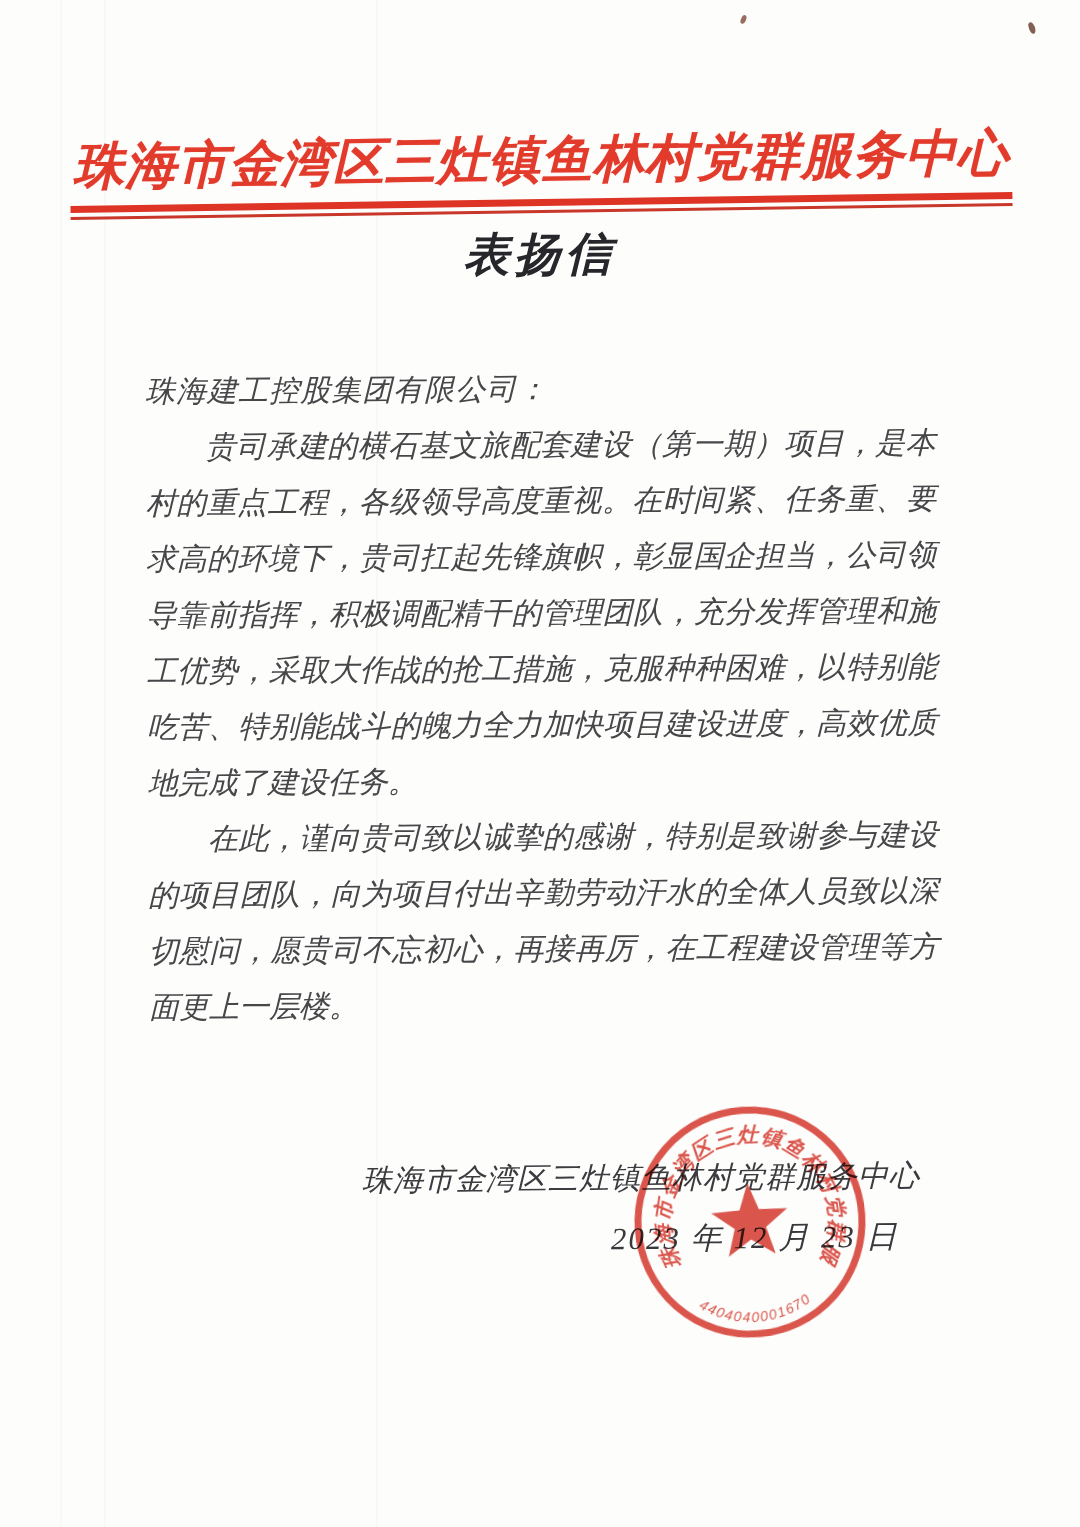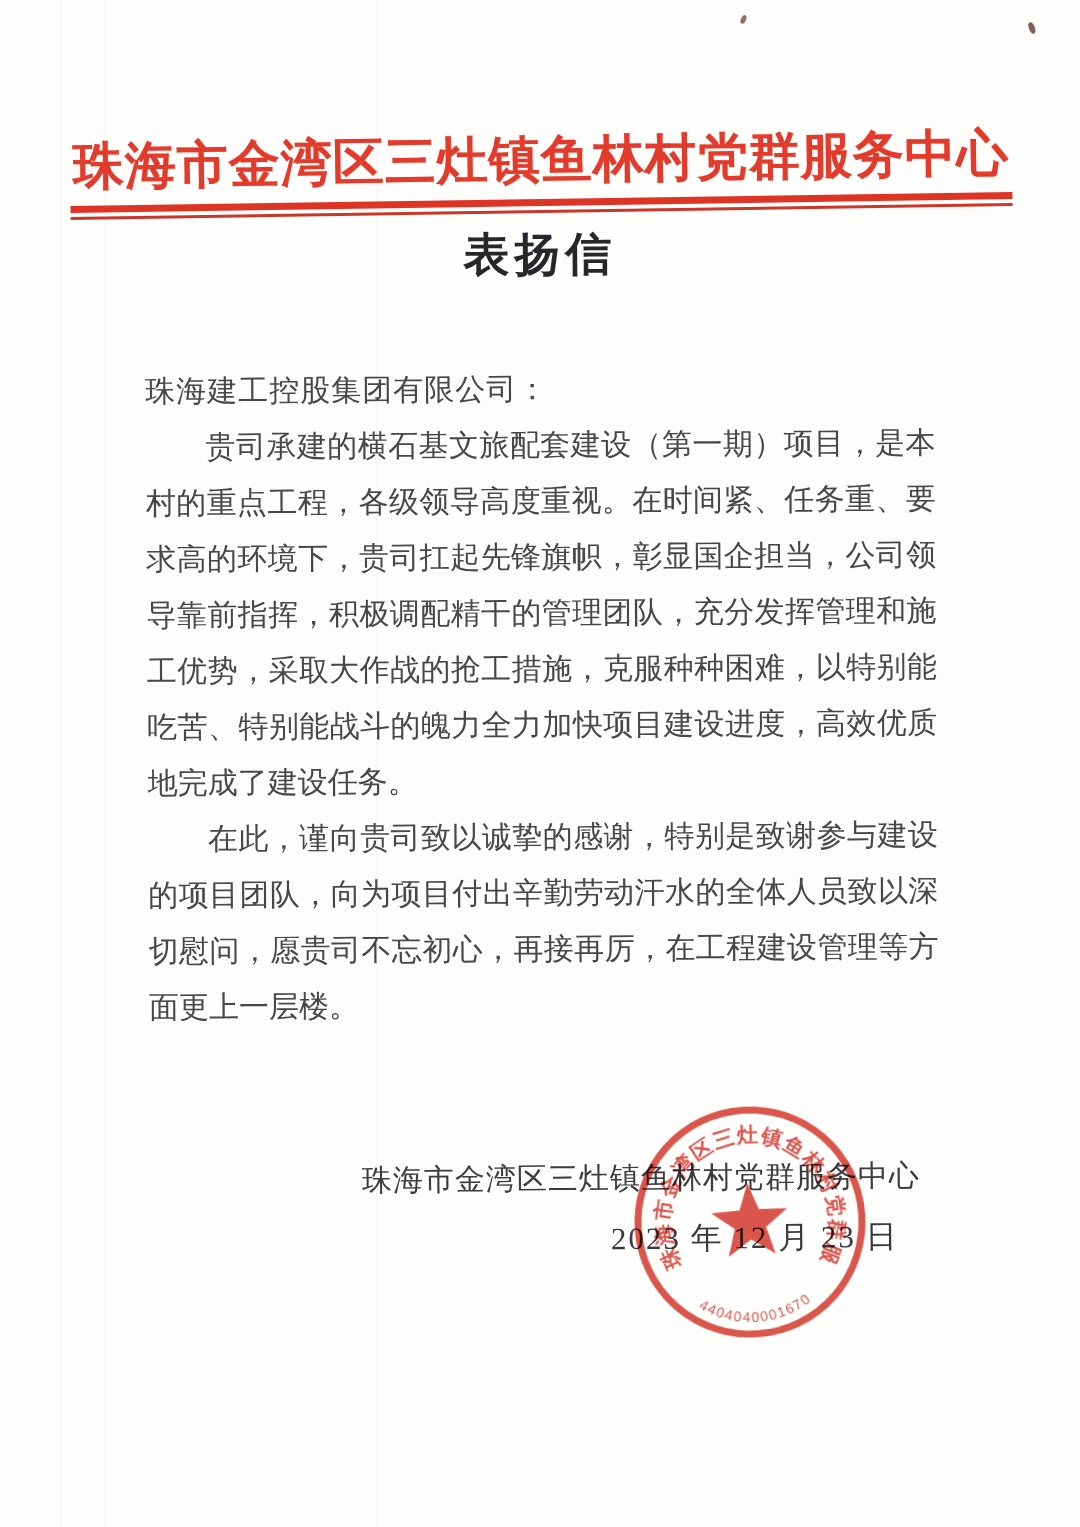--- a/index.html
+++ b/index.html
@@ -3,21 +3,21 @@
 <meta charset="utf-8">
 <style>
   html,body{margin:0;padding:0;}
   body{
     width:1080px;height:1527px;
     background:#fdfdfc;
     position:relative;
     overflow:hidden;
     font-family:"Liberation Serif","DejaVu Serif",serif;
   }
-  .page{position:absolute;inset:0;}
+  .page{position:absolute;inset:0;font-style:italic;}
   
   .streak{position:absolute;top:0;bottom:0;width:2px;background:rgba(60,60,60,0.025);}
   .speck{position:absolute;border-radius:45% 55% 50% 50%;}
   .speck.s1{left:741px;top:15px;width:5px;height:9px;background:#7c4a38;transform:rotate(24deg);opacity:.8;}
   .speck.s2{left:1029px;top:22px;width:6px;height:12px;background:#6d4435;transform:rotate(-18deg);opacity:.85;}
   .speck.s3{left:306px;top:147px;width:3px;height:3px;background:#b9b3ac;opacity:.6;}
 
   .header-block{
     position:absolute;left:70px;right:68px;top:130px;
     transform:rotate(-0.85deg);

